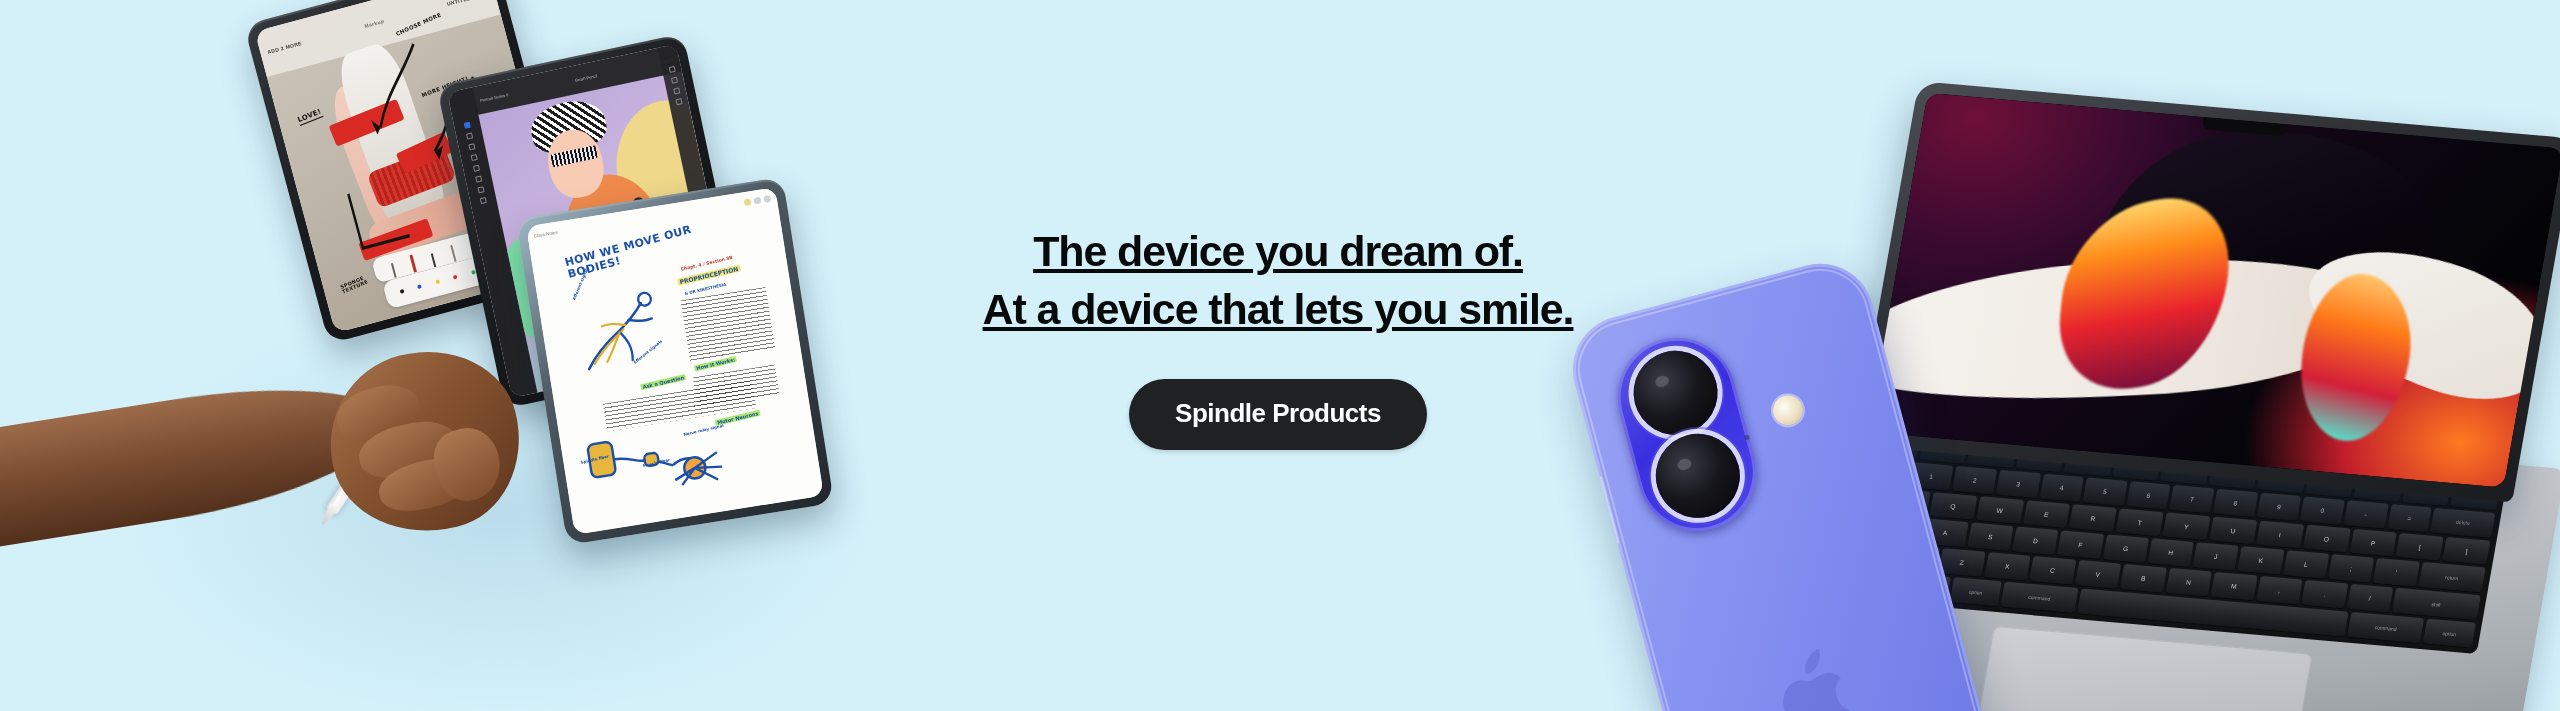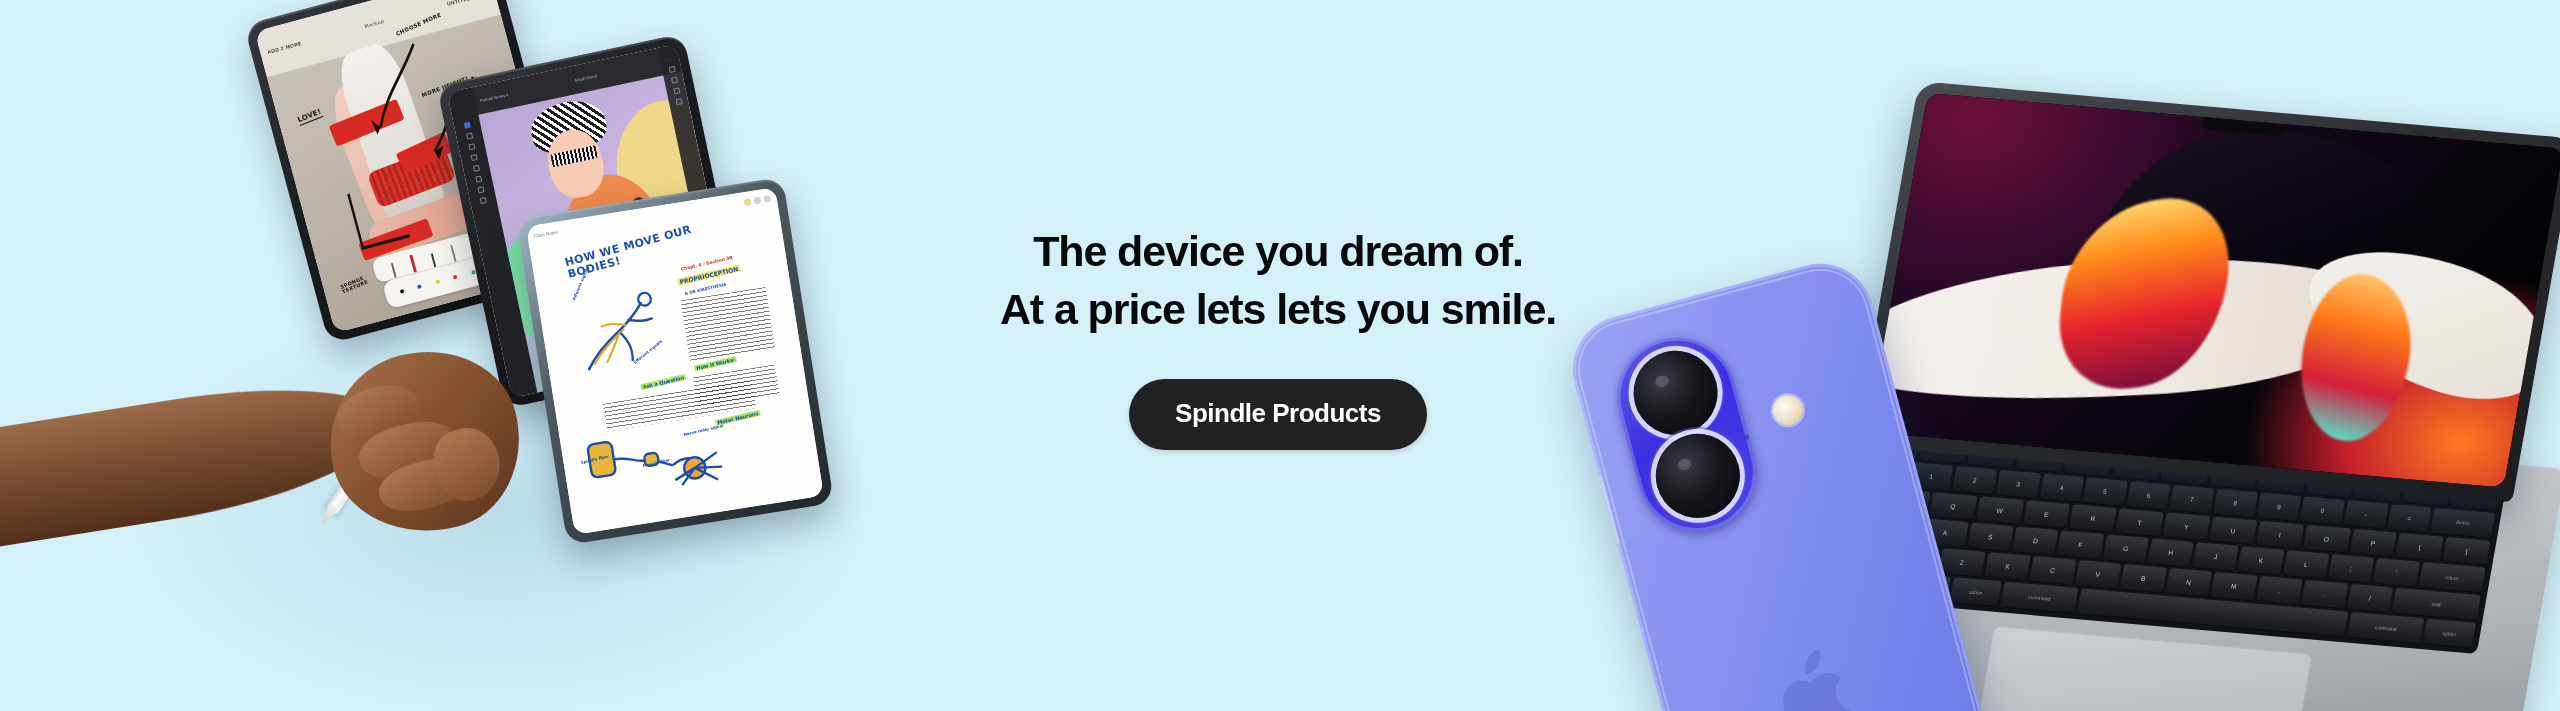--- a/index.html
+++ b/index.html
@@ -28,20 +28,21 @@
   }
   .copy-inner { transform:translateX(-2px); display:flex; flex-direction:column; align-items:center; }
   .headline {
     font-size:43px;
     font-weight:bold;
     line-height:58px;
     letter-spacing:-1.1px;
     color:#08090a;
     text-align:center;
     white-space:nowrap;
+    text-decoration:underline;
   }
   .cta-wrap { margin-top:41px; pointer-events:auto; }
   .cta {
     display:block;
     border:none;
     background:#1f2123;
     color:#fff;
     font-family:"Liberation Sans", sans-serif;
     font-size:26px;
     font-weight:bold;
@@ -608,21 +609,21 @@
   <div id="hand">
     <div class="knuckle" style="left:8%;top:14%;width:44%;height:30%;"></div>
     <div class="knuckle" style="left:14%;top:38%;width:52%;height:28%;"></div>
     <div class="knuckle" style="left:20%;top:60%;width:50%;height:26%;"></div>
     <div class="knuckle" style="left:52%;top:48%;width:34%;height:40%;border-radius:40% 46% 52% 44%;"></div>
   </div>
 
   <div class="copy">
     <div class="copy-inner">
       <div class="headline">The device you dream of.</div>
-      <div class="headline">At a price lets lets you smile.</div>
+      <div class="headline">At a device that lets you smile.</div>
       <div class="cta-wrap">
         <button class="cta">Spindle Products</button>
       </div>
     </div>
   </div>
 
   <div id="macbook">
     <div class="mb-base">
       <div class="kb-well">
         <div class="kb-row">

